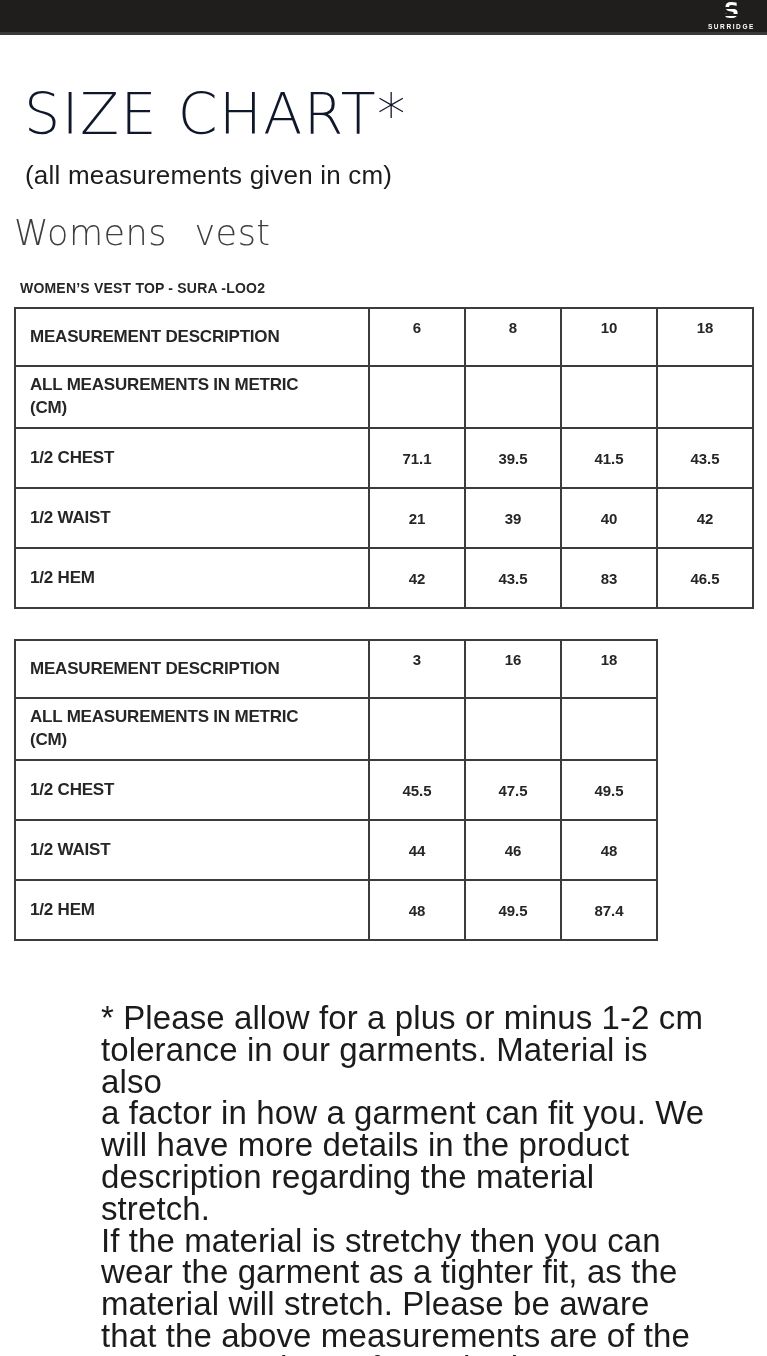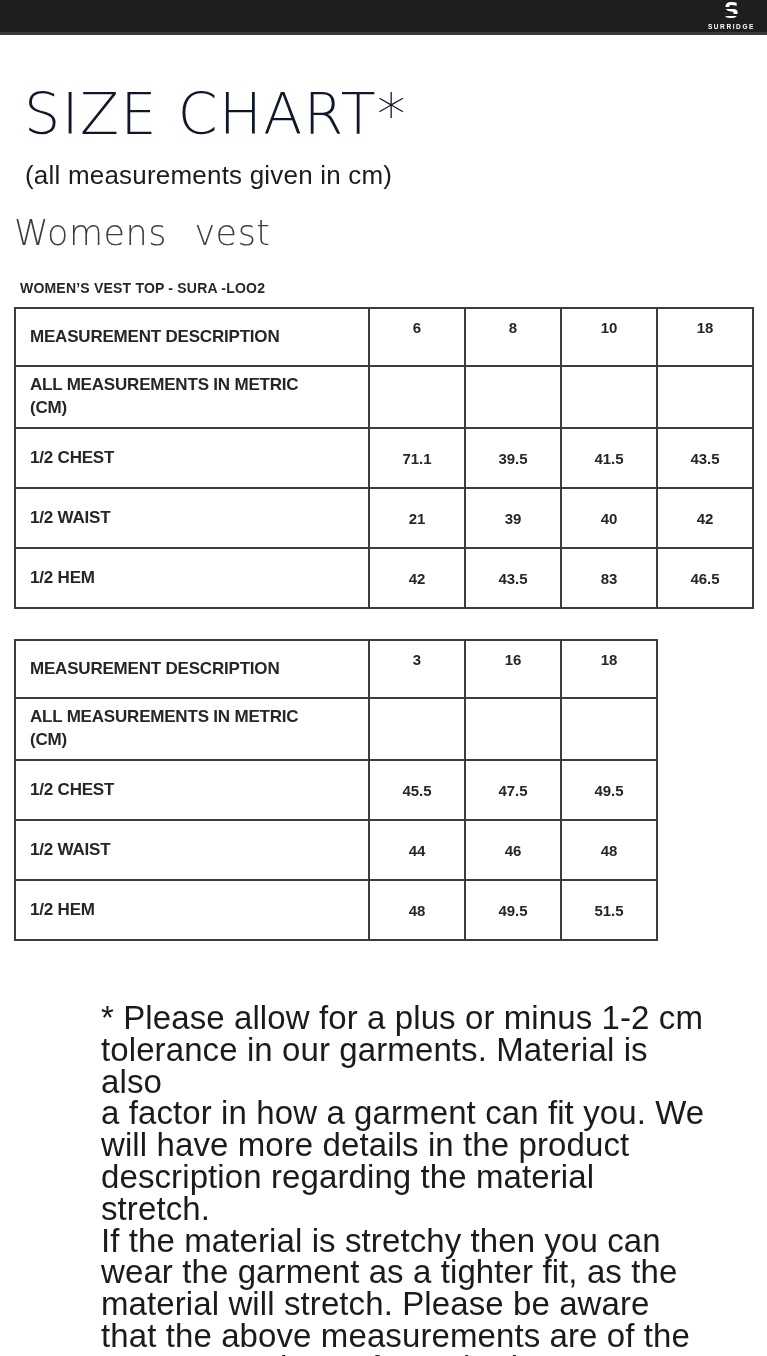--- a/index.html
+++ b/index.html
@@ -154,21 +154,21 @@
     <tr class="data-row">
       <td class="desc-cell">1/2 WAIST</td>
       <td class="size-cell">44</td>
       <td class="size-cell">46</td>
       <td class="size-cell">48</td>
     </tr>
     <tr class="data-row">
       <td class="desc-cell">1/2 HEM</td>
       <td class="size-cell">48</td>
       <td class="size-cell">49.5</td>
-      <td class="size-cell">51.5</td>
+      <td class="size-cell">87.4</td>
     </tr>
   </tbody>
 </table>
 
 <p class="footnote">* Please allow for a plus or minus 1-2 cm
 tolerance in our garments. Material is also
 a factor in how a garment can fit you. We
 will have more details in the product
 description regarding the material stretch.
 If the material is stretchy then you can

